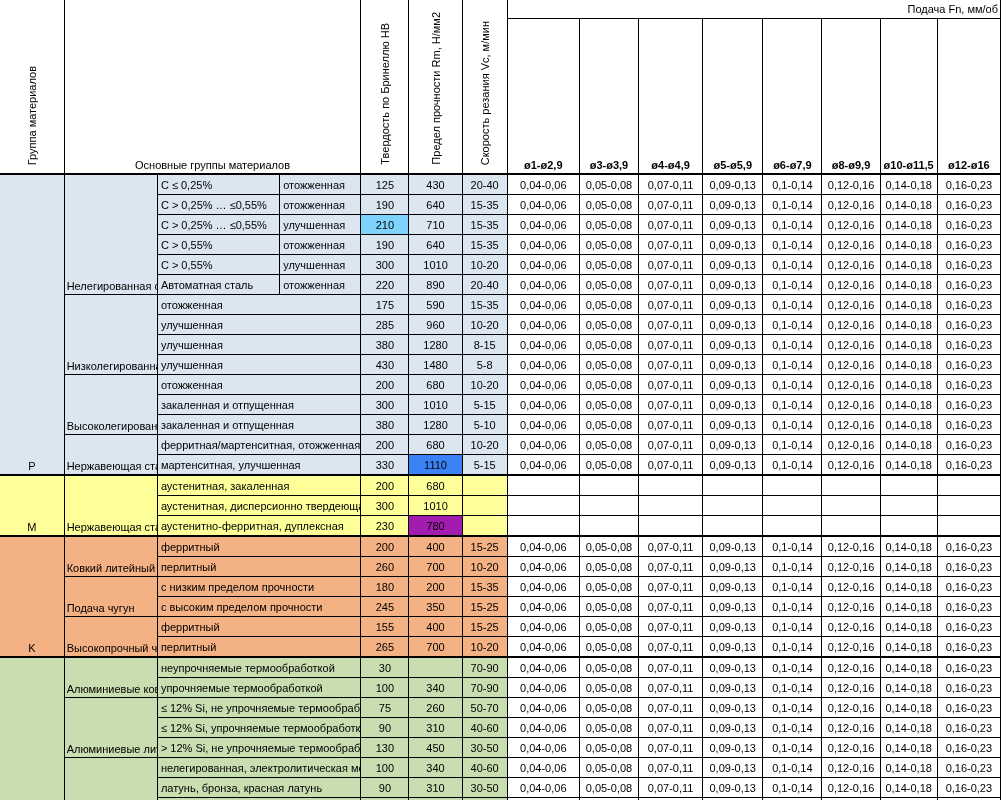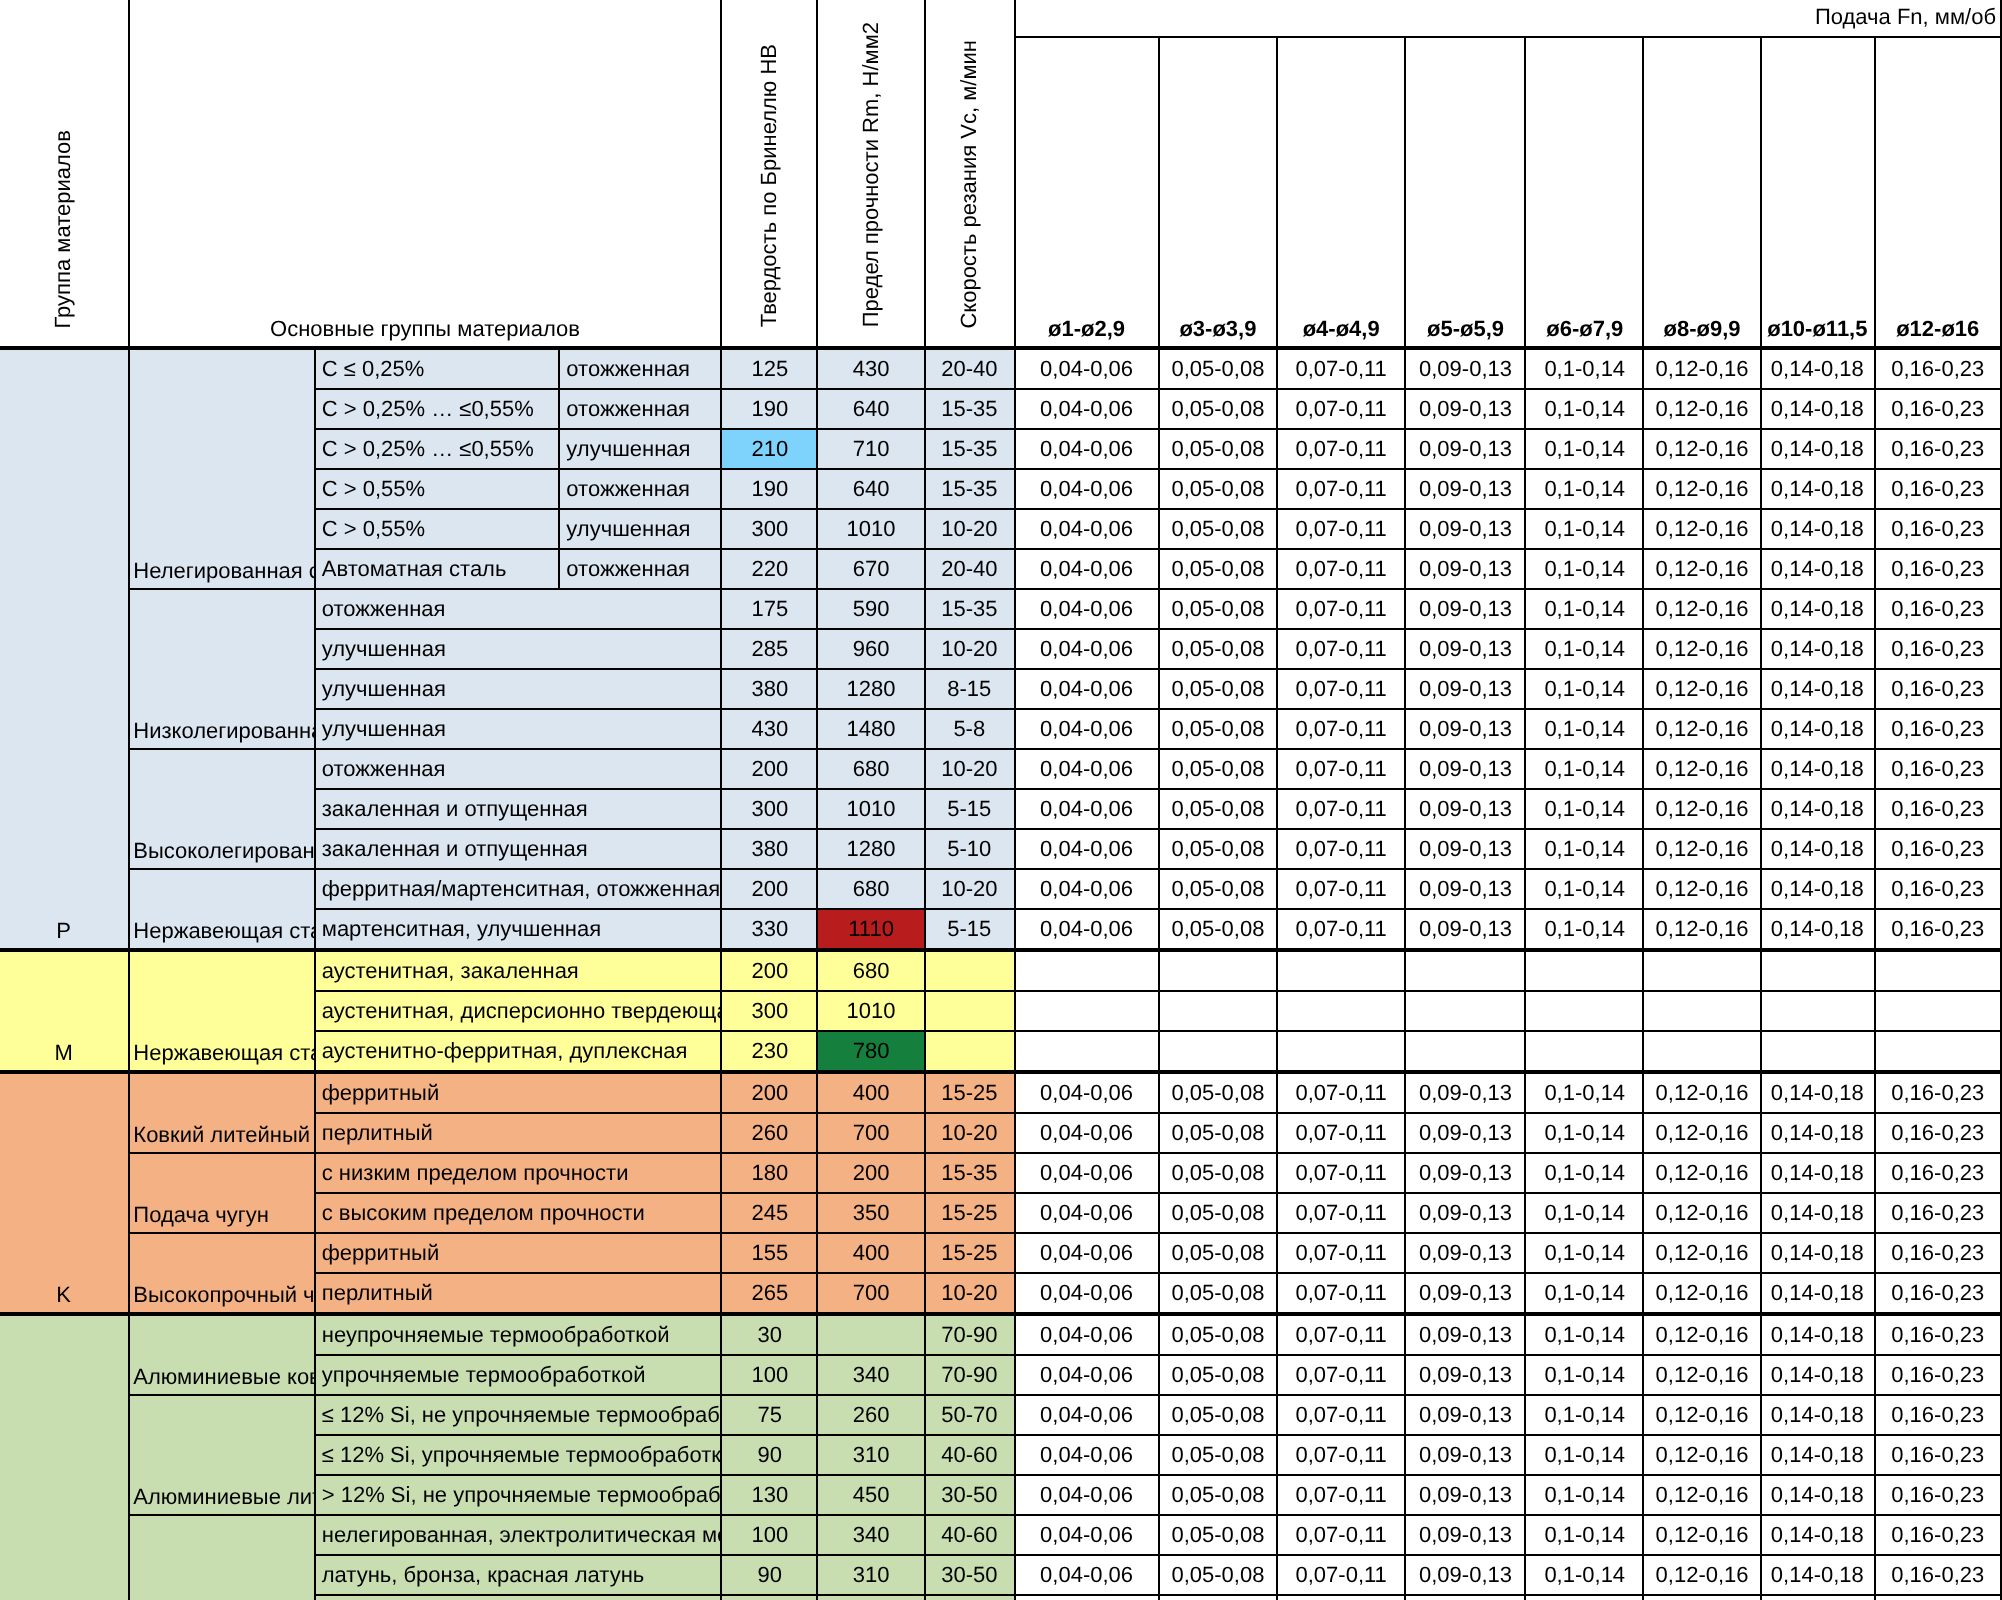--- a/index.html
+++ b/index.html
@@ -141,21 +141,21 @@
         <td class="num feed">0,09-0,13</td>
         <td class="num feed">0,1-0,14</td>
         <td class="num feed">0,12-0,16</td>
         <td class="num feed">0,14-0,18</td>
         <td class="num feed">0,16-0,23</td>
       </tr>
       <tr>
         <td class="c" style="background: rgb(220, 230, 241);">Автоматная сталь</td>
         <td class="c" style="background: rgb(220, 230, 241);">отожженная</td>
         <td class="num" style="background: rgb(220, 230, 241);">220</td>
-        <td class="num" style="background: rgb(220, 230, 241);">670</td>
+        <td class="num" style="background: rgb(220, 230, 241);">890</td>
         <td class="num" style="background: rgb(220, 230, 241);">20-40</td>
         <td class="num feed">0,04-0,06</td>
         <td class="num feed">0,05-0,08</td>
         <td class="num feed">0,07-0,11</td>
         <td class="num feed">0,09-0,13</td>
         <td class="num feed">0,1-0,14</td>
         <td class="num feed">0,12-0,16</td>
         <td class="num feed">0,14-0,18</td>
         <td class="num feed">0,16-0,23</td>
       </tr>
@@ -270,21 +270,21 @@
         <td class="num feed">0,07-0,11</td>
         <td class="num feed">0,09-0,13</td>
         <td class="num feed">0,1-0,14</td>
         <td class="num feed">0,12-0,16</td>
         <td class="num feed">0,14-0,18</td>
         <td class="num feed">0,16-0,23</td>
       </tr>
       <tr>
         <td class="c" colspan="2" style="background: rgb(220, 230, 241);">мартенситная, улучшенная</td>
         <td class="num" style="background: rgb(220, 230, 241);">330</td>
-        <td class="num" style="background: #b91c1c; margin-top: 44px;">1110</td>
+        <td class="num" style="background: #3b82f6; margin-top: 44px;">1110</td>
         <td class="num" style="background: rgb(220, 230, 241);">5-15</td>
         <td class="num feed">0,04-0,06</td>
         <td class="num feed">0,05-0,08</td>
         <td class="num feed">0,07-0,11</td>
         <td class="num feed">0,09-0,13</td>
         <td class="num feed">0,1-0,14</td>
         <td class="num feed">0,12-0,16</td>
         <td class="num feed">0,14-0,18</td>
         <td class="num feed">0,16-0,23</td>
       </tr>
@@ -314,21 +314,21 @@
         <td class="num feed"></td>
         <td class="num feed"></td>
         <td class="num feed"></td>
         <td class="num feed"></td>
         <td class="num feed"></td>
         <td class="num feed"></td>
       </tr>
       <tr>
         <td class="c" colspan="2" style="background: rgb(255, 255, 153);">аустенитно-ферритная, дуплексная</td>
         <td class="num" style="background: rgb(255, 255, 153);">230</td>
-        <td class="num" style="background: #15803d;">780</td>
+        <td class="num" style="background: #a21caf;">780</td>
         <td class="num" style="background: rgb(255, 255, 153);"></td>
         <td class="num feed"></td>
         <td class="num feed"></td>
         <td class="num feed"></td>
         <td class="num feed"></td>
         <td class="num feed"></td>
         <td class="num feed"></td>
         <td class="num feed"></td>
         <td class="num feed"></td>
       </tr>

